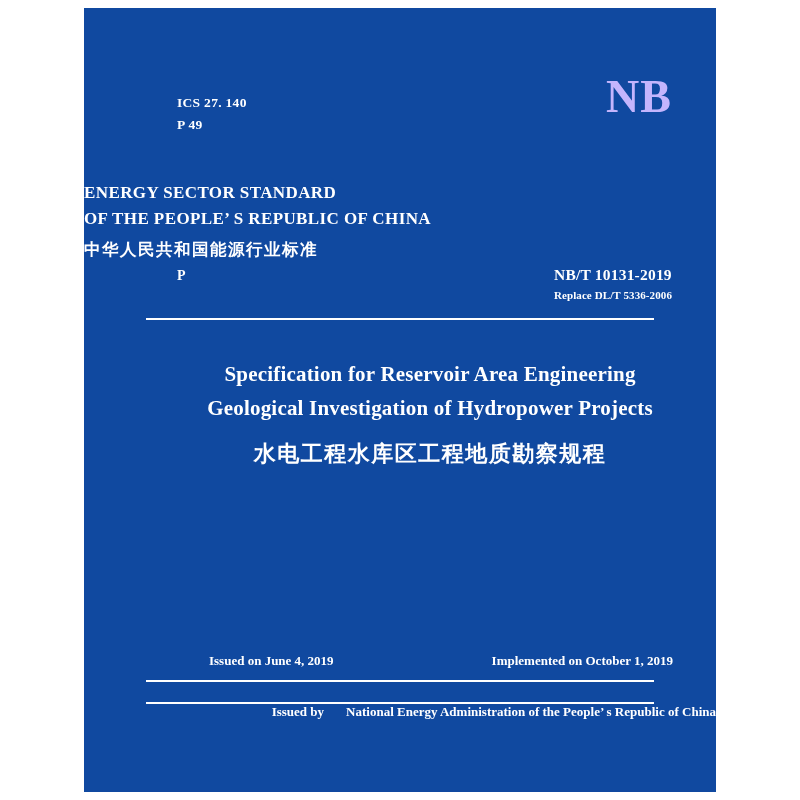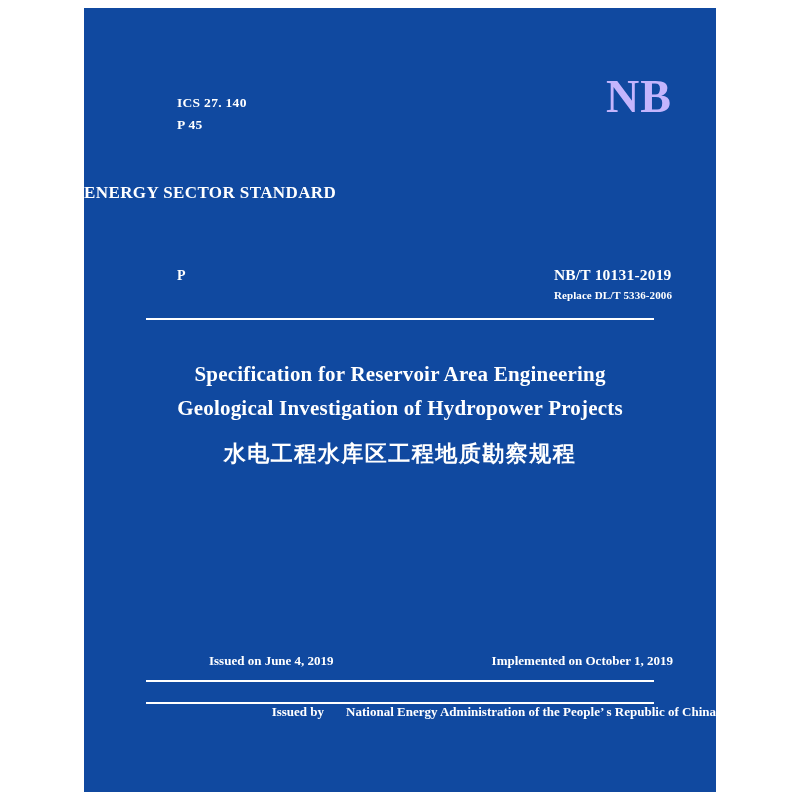--- a/index.html
+++ b/index.html
@@ -89,21 +89,21 @@
     position: absolute;
     left: 93px;
     top: 2px;
     font-size: 14px;
     font-weight: bold;
   }
   .code-right {
     position: absolute;
     right: 44px;
     top: 0;
-    text-align: left;
+    text-align: center;
   }
   .code-right .num {
     font-size: 15.5px;
     font-weight: bold;
     letter-spacing: 0.2px;
   }
   .code-right .replace {
     margin-top: 5px;
     font-size: 11px;
     font-weight: bold;
@@ -119,20 +119,21 @@
   .rule-top { top: 310px; }
   .rule-mid { top: 672px; }
   .rule-bot { top: 694px; }
   
   .title-block {
     position: absolute;
     left: 0;
     top: 350px;
     width: 100%;
     text-align: center;
+    padding-left: 30px;
   }
   .title-block .t-en {
     font-size: 21px;
     font-weight: bold;
     line-height: 1.6;
     letter-spacing: 0.2px;
   }
   .title-block .t-cn {
     margin-top: 14px;
     font-family: "DejaVu Sans", sans-serif;
@@ -178,27 +179,29 @@
 </style>
 </head>
 <body>
 
 <div class="page">
   <div class="cover">
 
     <div class="top-row">
       <div class="ics-block">
         <div>ICS 27. 140</div>
-        <div>P 45</div>
+        <div>P 49</div>
       </div>
       <div class="nb-logo">NB</div>
     </div>
 
     <div class="std-head">
       <div class="en1">ENERGY SECTOR STANDARD</div>
+      <div class="en2">OF THE PEOPLE’ S REPUBLIC OF CHINA</div>
+      <div class="cn">中华人民共和国能源行业标准</div>
     </div>
 
     <div class="code-row">
       <div class="code-left">P</div>
       <div class="code-right">
         <div class="num">NB/T 10131-2019</div>
         <div class="replace">Replace DL/T 5336-2006</div>
       </div>
     </div>
 

